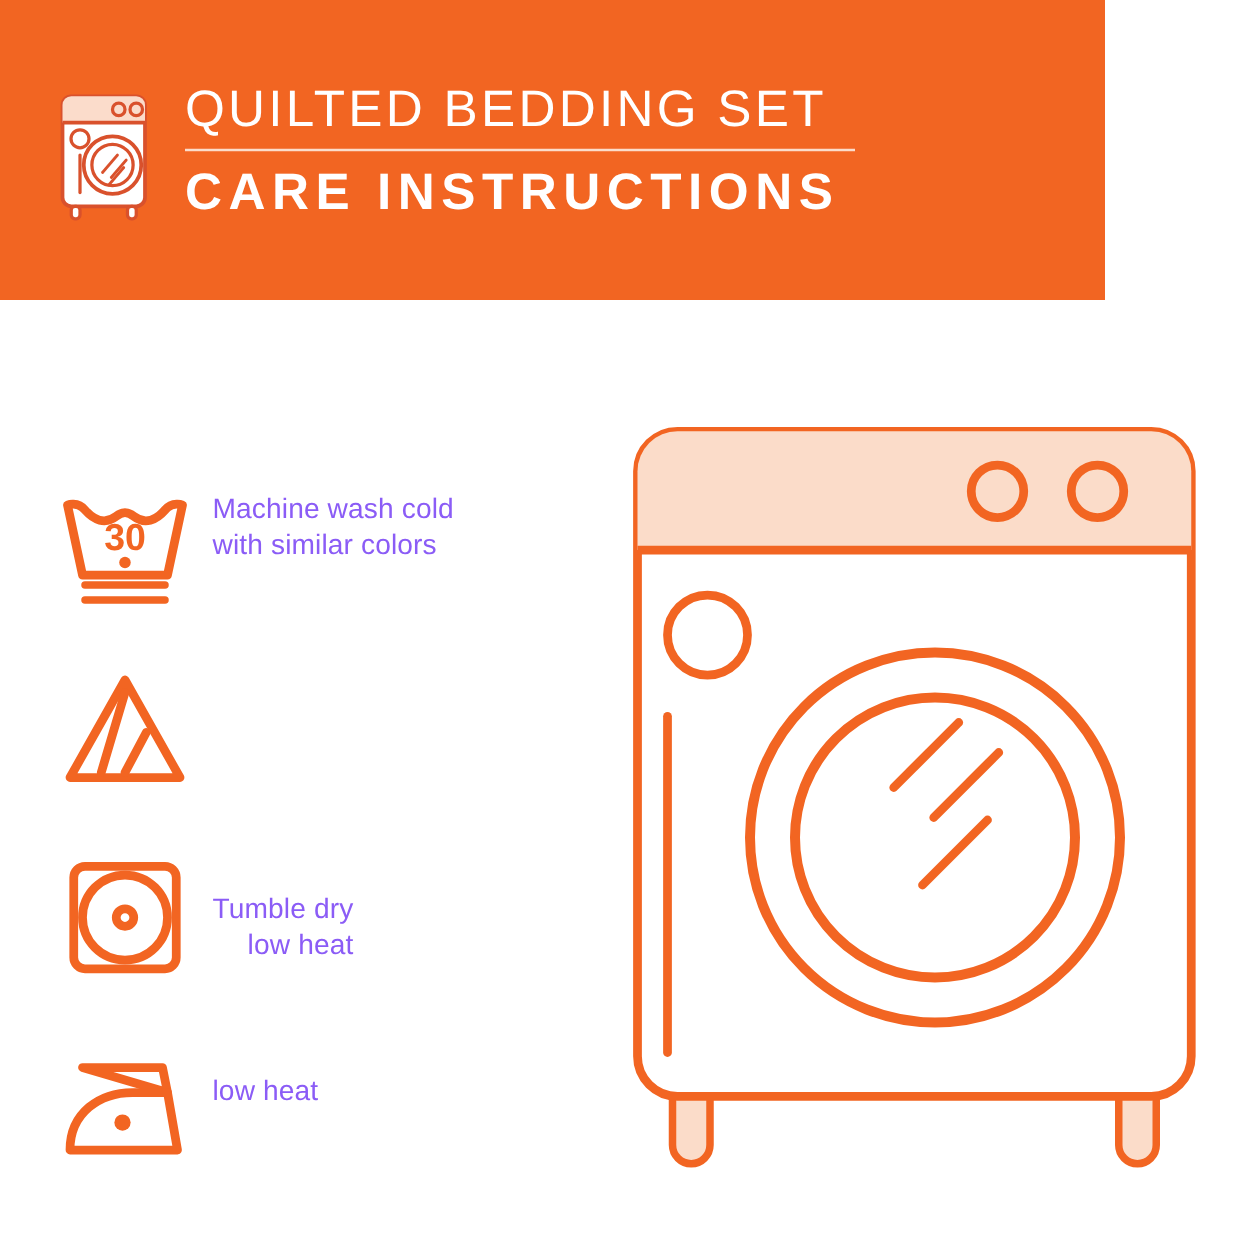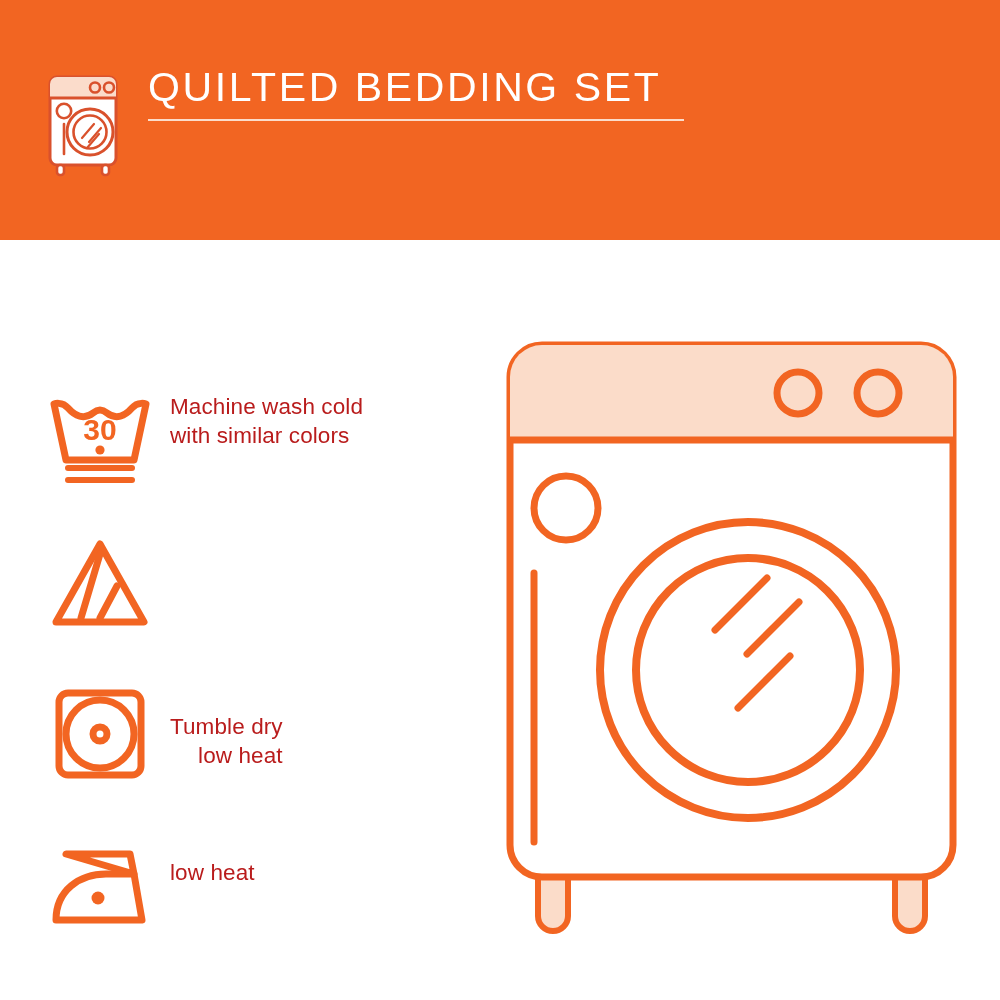--- a/index.html
+++ b/index.html
@@ -17,21 +17,21 @@
     height: 1000px;
     background: #ffffff;
     overflow: hidden;
   }
 
   
   .banner {
     position: absolute;
     left: 0;
     top: 0;
-    width: 1000px;
+    width: 884px;
     height: 240px;
     background: #F26522;
   }
   .banner-logo {
     position: absolute;
     left: 44px;
     top: 72px;
     width: 84px;
     height: 106px;
   }
@@ -83,21 +83,21 @@
     margin-top: 48px;
   }
   .care-row .sym {
     width: 122px;
     flex: 0 0 122px;
     display: flex;
     justify-content: flex-start;
     align-items: center;
   }
   .care-row .txt {
-    color: #b91c1c;
+    color: #8b5cf6;
     font-size: 22.5px;
     line-height: 29px;
     font-weight: 500;
     letter-spacing: .1px;
     padding-top: 2px;
   }
   .care-row .txt div { white-space: nowrap; }
 
   .row-wash   { top: 104px; }
   .row-bleach { top: 248px; }
@@ -149,20 +149,21 @@
         <line x1="43" y1="76" x2="55" y2="62" stroke="#D9512C" stroke-width="2.2" stroke-linecap="round"></line>
 
         <rect x="13" y="93" width="7" height="10" rx="3" fill="#ffffff" stroke="#D9512C" stroke-width="2.6"></rect>
         <rect x="58" y="93" width="7" height="10" rx="3" fill="#ffffff" stroke="#D9512C" stroke-width="2.6"></rect>
       </svg>
     </div>
 
     <div class="banner-text">
       <div class="title-main">QUILTED BEDDING SET</div>
       <div class="title-rule"></div>
+      <div class="title-sub">CARE INSTRUCTIONS</div>
     </div>
   </div>
 
   <div class="care-list">
 
     <div class="care-row row-wash">
       <div class="sym">
         <svg viewBox="0 0 104 96" width="104" height="96">
           <path d="M6 12 C6 12 14 9 20 16 C27 24 36 28 45 21 C50 17 54 17 59 21
                    C68 28 77 24 84 16 C90 9 98 12 98 12

